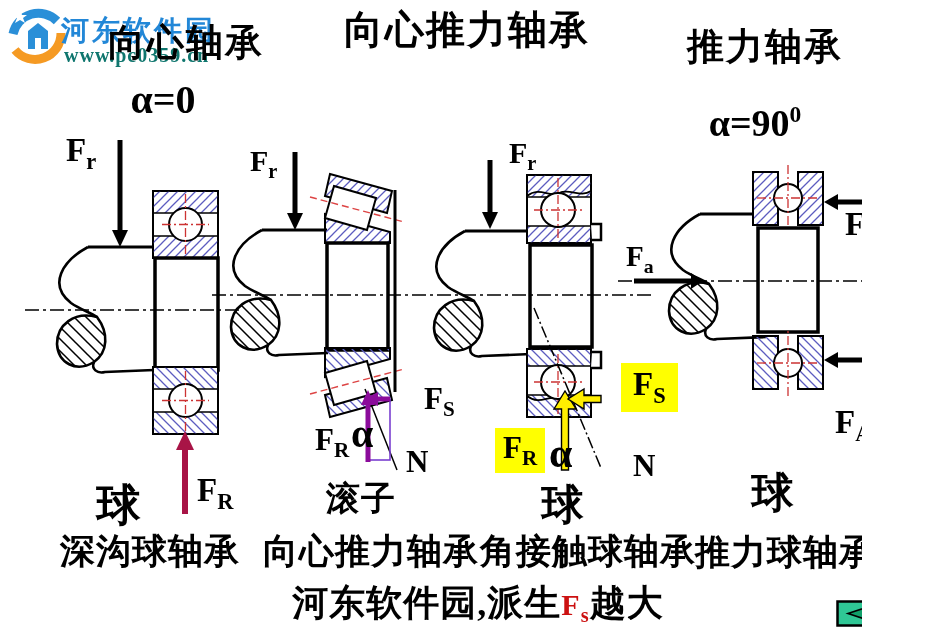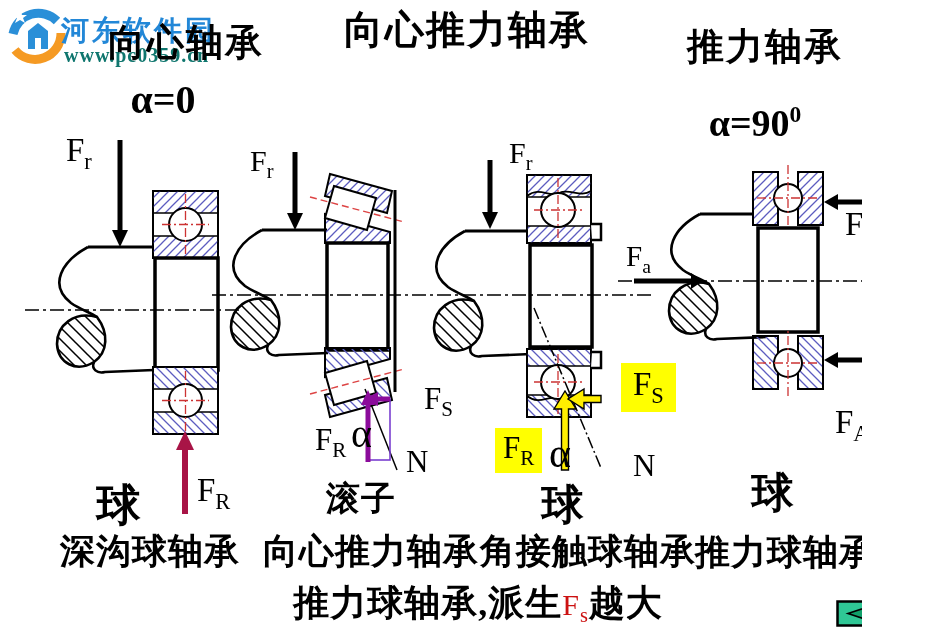--- a/index.html
+++ b/index.html
@@ -4,21 +4,21 @@
 <style>
   *{margin:0;padding:0;box-sizing:border-box}
   html,body{background:#ffffff}
   .stage{position:relative;width:862px;height:634px;background:#fff;overflow:hidden;
          font-family:"Liberation Serif","DejaVu Serif",serif;color:#000}
   .abs{position:absolute}
   .ctr{transform:translateX(-50%)}
   .title{font-weight:bold;white-space:nowrap;letter-spacing:2px;line-height:1.05}
   .angle{font-weight:bold;white-space:nowrap;line-height:1.05}
   .angle sup{font-size:.62em}
-  .flabel{font-weight:normal;white-space:nowrap;line-height:1}
+  .flabel{font-weight:bold;white-space:nowrap;line-height:1}
   .flabel sub{font-size:.68em;line-height:1}
   .hl{background:#FFFF00}
   .cjk{font-weight:bold;white-space:nowrap;line-height:1.1;letter-spacing:1px}
   .wm-name{font-weight:bold;color:#2287D7;letter-spacing:3px;white-space:nowrap}
   .wm-url{font-weight:bold;color:#0f766e;letter-spacing:1px;white-space:nowrap}
   .fs-red{color:#CC1111}
   .cl{stroke:#000;stroke-width:1.6;stroke-dasharray:14 4 3 4;fill:none}
   svg{display:block}
 </style>
 </head>
@@ -194,20 +194,20 @@
   <div class="abs ctr cjk" style="left:119px;top:482px;font-size:44px">球</div>
   <div class="abs ctr cjk" style="left:361px;top:480px;font-size:34px">滚子</div>
   <div class="abs ctr cjk" style="left:563px;top:482px;font-size:42px">球</div>
   <div class="abs ctr cjk" style="left:773px;top:470px;font-size:42px">球</div>
 
   <div class="abs ctr cjk" style="left:150px;top:533px;font-size:35px">深沟球轴承</div>
   <div class="abs ctr cjk" style="left:371px;top:533px;font-size:35px">向心推力轴承</div>
   <div class="abs ctr cjk" style="left:588px;top:533px;font-size:35px">角接触球轴承</div>
   <div class="abs ctr cjk" style="left:785px;top:534px;font-size:35px">推力球轴承</div>
 
-  <div class="abs ctr cjk" style="left:478px;top:584px;font-size:36px"><span>推力球轴承,派生</span><span class="fs-red flabel" style="font-size:30px"><span>F</span><sub>s</sub></span><span>越大</span></div>
+  <div class="abs ctr cjk" style="left:478px;top:584px;font-size:36px"><span>河东软件园,派生</span><span class="fs-red flabel" style="font-size:30px"><span>F</span><sub>s</sub></span><span>越大</span></div>
 
   <svg class="abs" style="left:836px;top:600px" width="52" height="27" viewBox="0 0 52 27">
     <rect x="1.5" y="1.5" width="49" height="24" fill="#2FC795" stroke="#000" stroke-width="2.5"></rect>
     <polygon points="38,5 12,13.5 38,22" fill="#10A06A" stroke="#000" stroke-width="1.6"></polygon>
   </svg>
 
 </div>
 
 </body></html>

